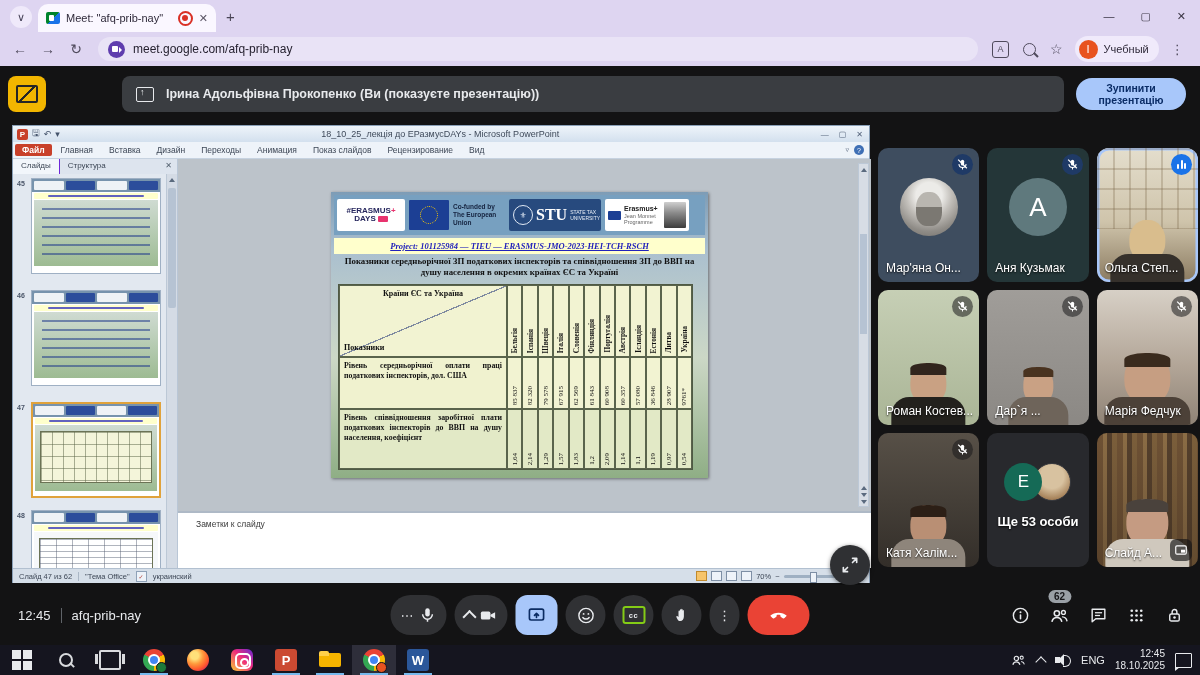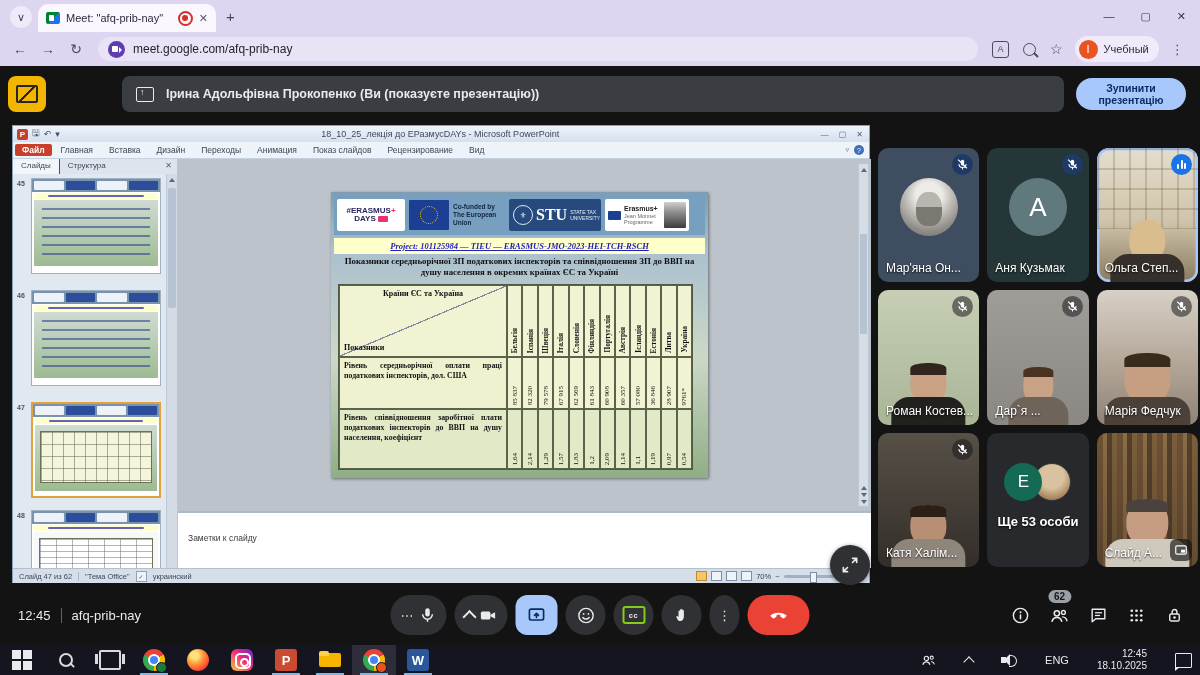--- a/index.html
+++ b/index.html
@@ -88,21 +88,21 @@
                       repeating-linear-gradient(180deg,rgba(80,90,110,.45) 0 1px,transparent 1px 6px);}
   .pane-scroll{position:absolute;right:0;top:15px;width:10px;bottom:0;background:#d4dbe5;border-left:1px solid #bcc8d6;}
   .pane-scroll .pthumb{position:absolute;left:1px;right:1px;top:14px;height:120px;background:#b6c3d3;border-radius:2px;}
   .tri-up{width:0;height:0;border-left:3px solid transparent;border-right:3px solid transparent;border-bottom:4px solid #5a6a7e;margin:4px auto 0;}
   .tri-dn{width:0;height:0;border-left:3px solid transparent;border-right:3px solid transparent;border-top:4px solid #5a6a7e;margin:3px auto 0;}
 
   .ppt-main{left:165px;top:33px;width:693px;height:352px;background:#bcc3ca;}
   .ppt-scroll{position:absolute;right:2px;top:4px;width:11px;height:344px;background:#d7dde5;border:1px solid #bcc8d6;box-sizing:border-box;}
   .ppt-scroll .sthumb{position:absolute;left:1px;right:1px;top:70px;height:100px;background:#b6c3d3;}
   .ppt-notes{left:165px;top:385px;width:693px;height:57px;background:#fff;border-top:2px solid #aeb9c6;box-sizing:border-box;}
-  .notes-label{font-size:8.5px;color:#3c3c3c;padding:20px 0 0 10px;}
+  .notes-label{font-size:8.5px;color:#3c3c3c;padding:6px 0 0 10px;margin-left:8px;}
   .ppt-status{left:0;top:442px;width:856px;height:15px;background:#d6dfe9;border-top:1px solid #b2c0d0;display:flex;align-items:center;gap:6px;padding:0 6px;box-sizing:border-box;}
   .st-txt{font-size:7.5px;color:#3d4756;}
   .st-sep{width:1px;height:9px;background:#aab7c6;}
   .spell{width:9px;height:9px;background:#eef3f9;border:1px solid #8fa2b8;font-size:6px;color:#b03b2e;display:flex;align-items:center;justify-content:center;}
   .st-right{margin-left:auto;display:flex;align-items:center;gap:4px;}
   .viewbox{width:9px;height:8px;border:1px solid #7e8fa5;background:#eef3f9;}
   .viewbox.on{background:#f6c46a;border-color:#c08a2e;}
   .zoomtrack{width:56px;height:3px;background:#9fb0c2;border-radius:2px;position:relative;}
   .zoomthumb{position:absolute;left:26px;top:-3px;width:5px;height:9px;background:#eef3f9;border:1px solid #7e8fa5;}
 
@@ -239,21 +239,21 @@
   .dotbadge{position:absolute;right:-2px;bottom:-2px;width:9px;height:9px;border-radius:50%;border:1px solid #15151f;}
   .ti-firefox{border-radius:50%;background:radial-gradient(circle at 35% 30%,#ffe07a 0 18%,#ff9a3c 40%,#ff5a2d 65%,#b5007f 100%);}
   .ti-insta{border-radius:6px;background:linear-gradient(45deg,#f9ce34,#ee2a7b 55%,#6228d7);}
   .ti-insta:before{content:"";position:absolute;left:4px;top:4px;width:12px;height:12px;border:2px solid #fff;border-radius:5px;}
   .ti-insta:after{content:"";position:absolute;left:8.5px;top:8.5px;width:5px;height:5px;border:2px solid #fff;border-radius:50%;}
   .ti-ppt{border-radius:3px;background:#cb4a32;color:#fff;font-weight:700;font-size:13px;display:flex;align-items:center;justify-content:center;}
   .ti-expl{background:transparent;}
   .ti-expl:before{content:"";position:absolute;left:0;top:4px;width:22px;height:14px;background:#f7b500;border-radius:2px;}
   .ti-expl:after{content:"";position:absolute;left:0;top:2px;width:10px;height:5px;background:#ffd04a;border-radius:2px 2px 0 0;}
   .ti-word{border-radius:3px;background:#2b579a;color:#fff;font-weight:700;font-size:13px;display:flex;align-items:center;justify-content:center;}
-  .tb-right{margin-left:auto;display:flex;align-items:center;gap:28px;padding-right:8px;color:#e8eaed;justify-content:center;}
+  .tb-right{margin-left:auto;display:flex;align-items:center;gap:10px;padding-right:8px;color:#e8eaed;justify-content:center;}
   .tb-chev{width:7px;height:7px;border-left:1.6px solid #e8eaed;border-top:1.6px solid #e8eaed;transform:rotate(45deg);margin-top:3px;}
   .spk{position:relative;width:16px;height:14px;}
   .spk:before{content:"";position:absolute;left:0;top:4px;width:5px;height:6px;background:#e8eaed;}
   .spk:after{content:"";position:absolute;left:3px;top:1px;border-right:6px solid #e8eaed;border-top:6px solid transparent;border-bottom:6px solid transparent;}
   .spk i{position:absolute;right:0px;top:2px;width:7px;height:10px;border:1.6px solid #e8eaed;border-left:none;border-radius:0 8px 8px 0;}
   .tb-lang{font-size:11px;}
   .tb-time{font-size:10px;text-align:right;line-height:1.25;}
   .tb-note{width:15px;height:13px;border:1.6px solid #e8eaed;border-radius:1px;position:relative;}
   .tb-note:after{content:"";position:absolute;left:-1px;bottom:-4px;border-top:4px solid #e8eaed;border-right:5px solid transparent;}
   svg{display:block;}

